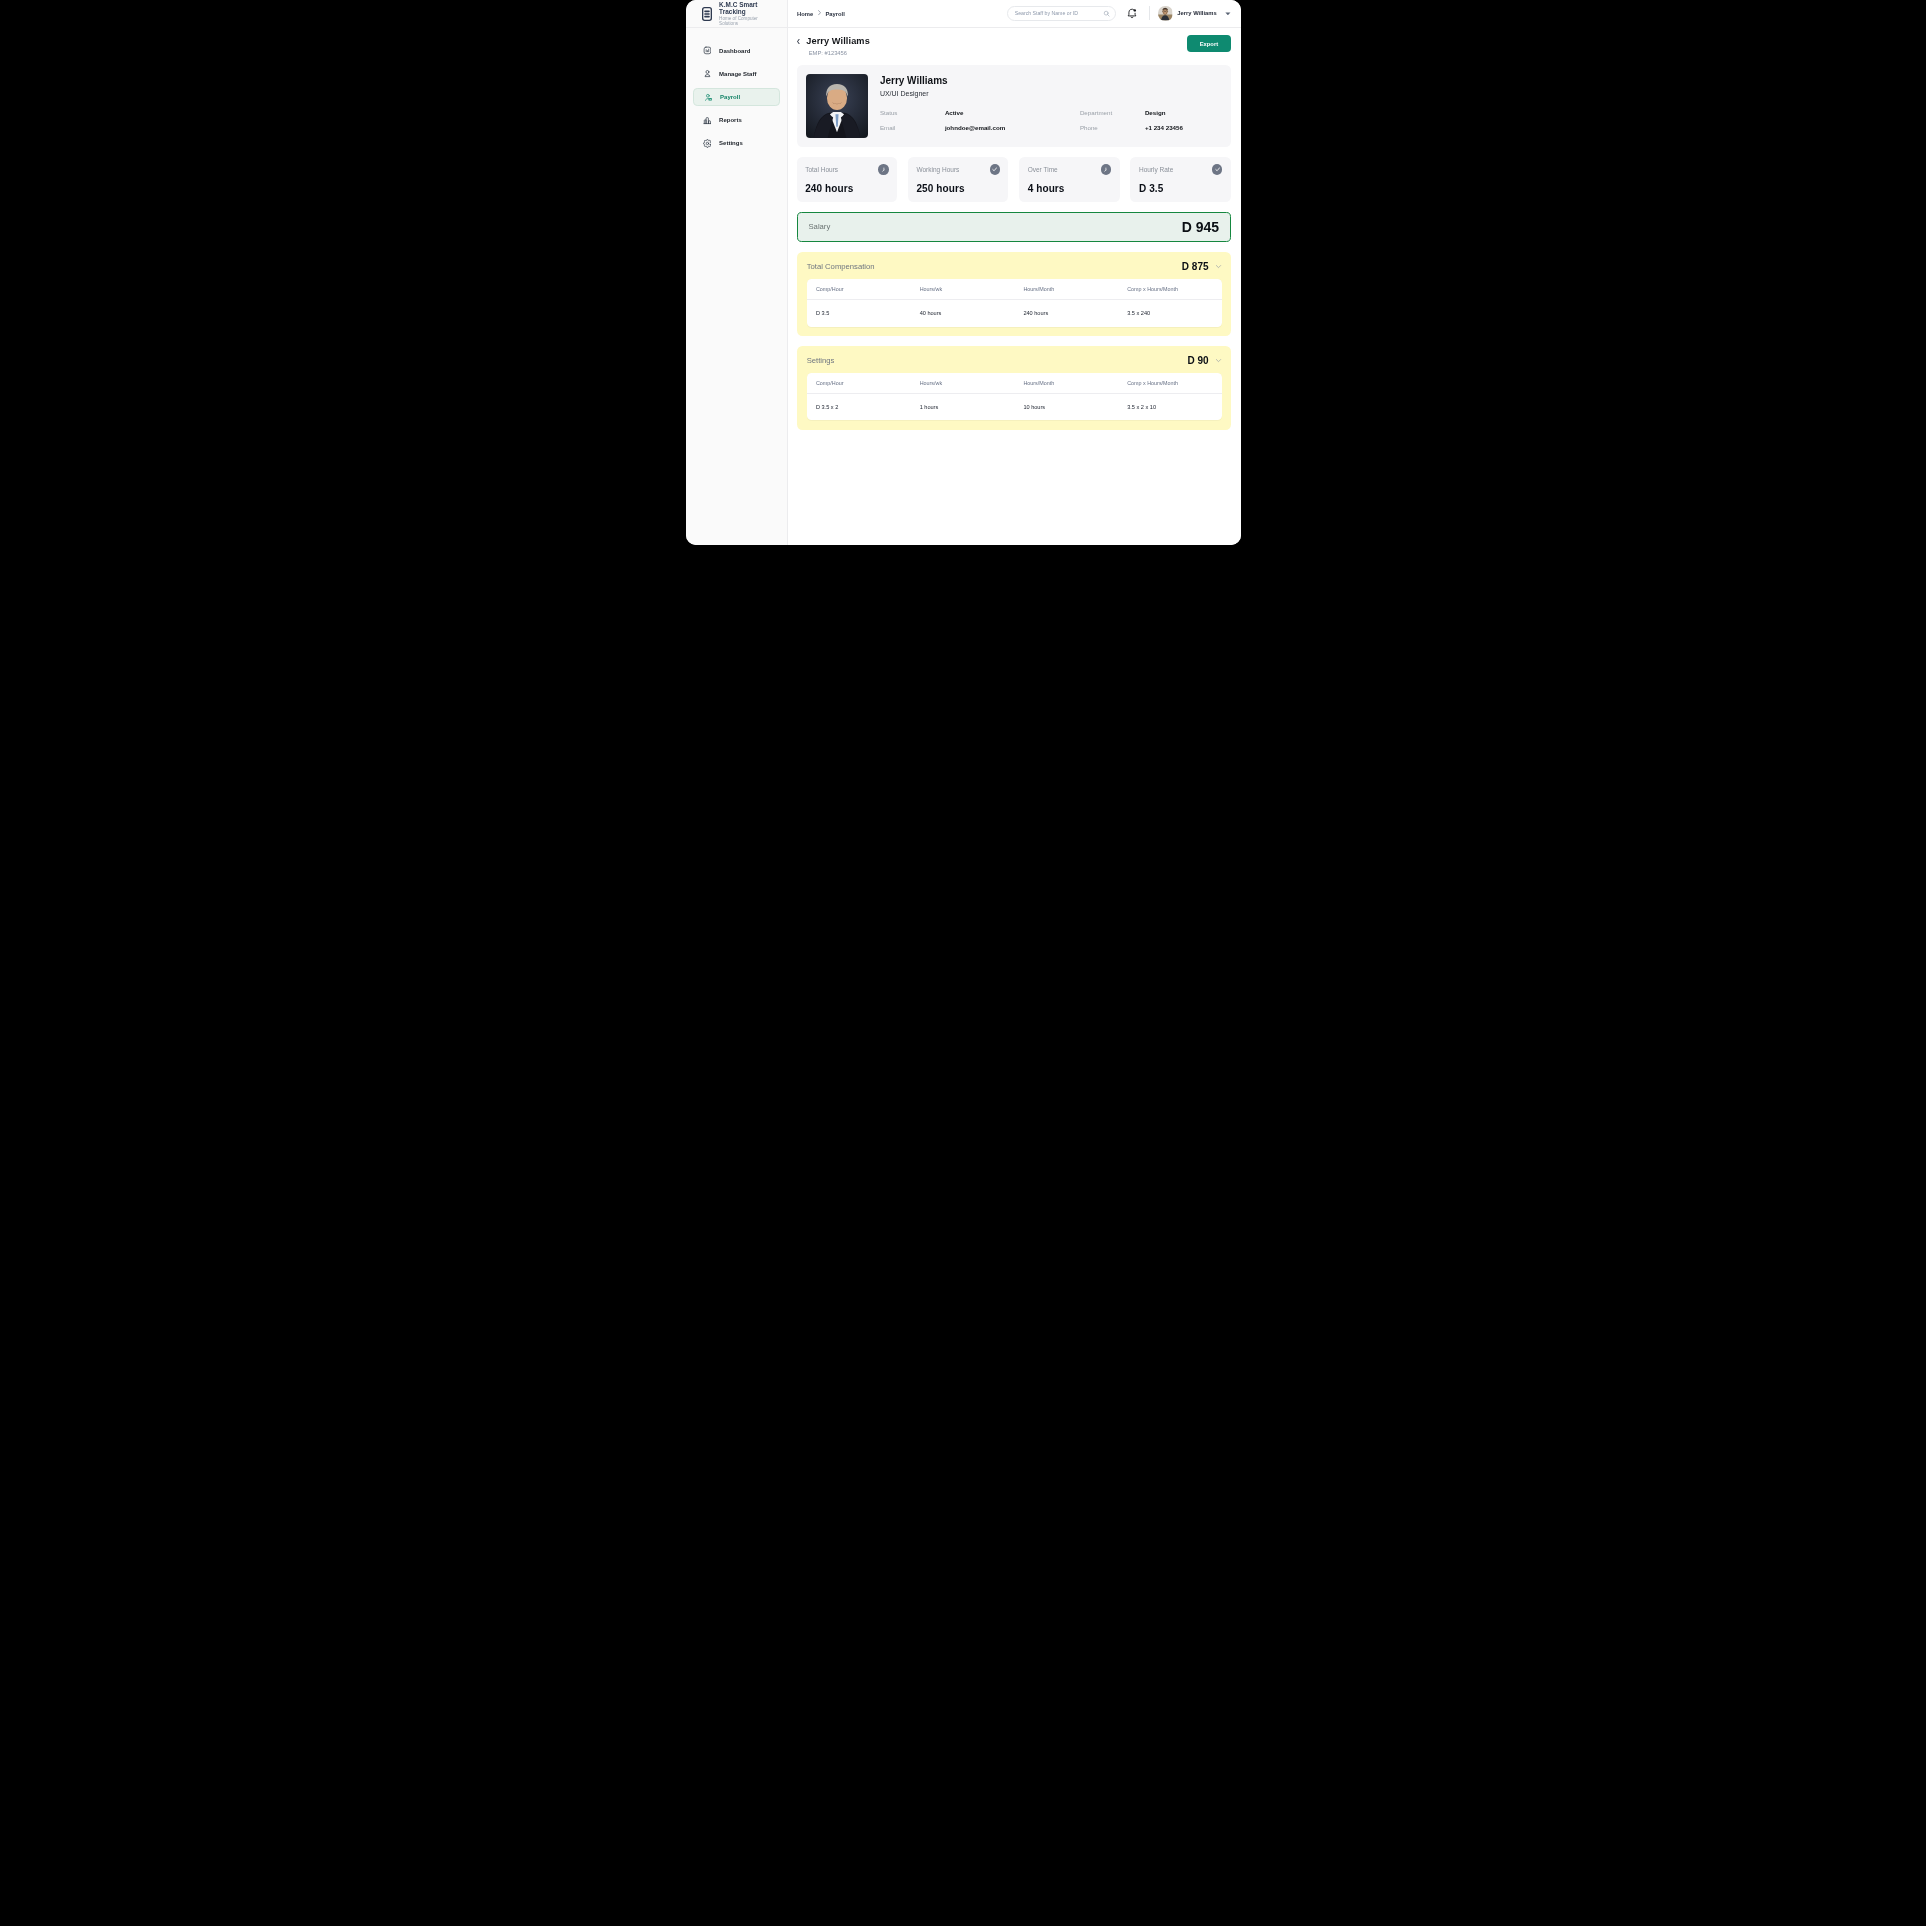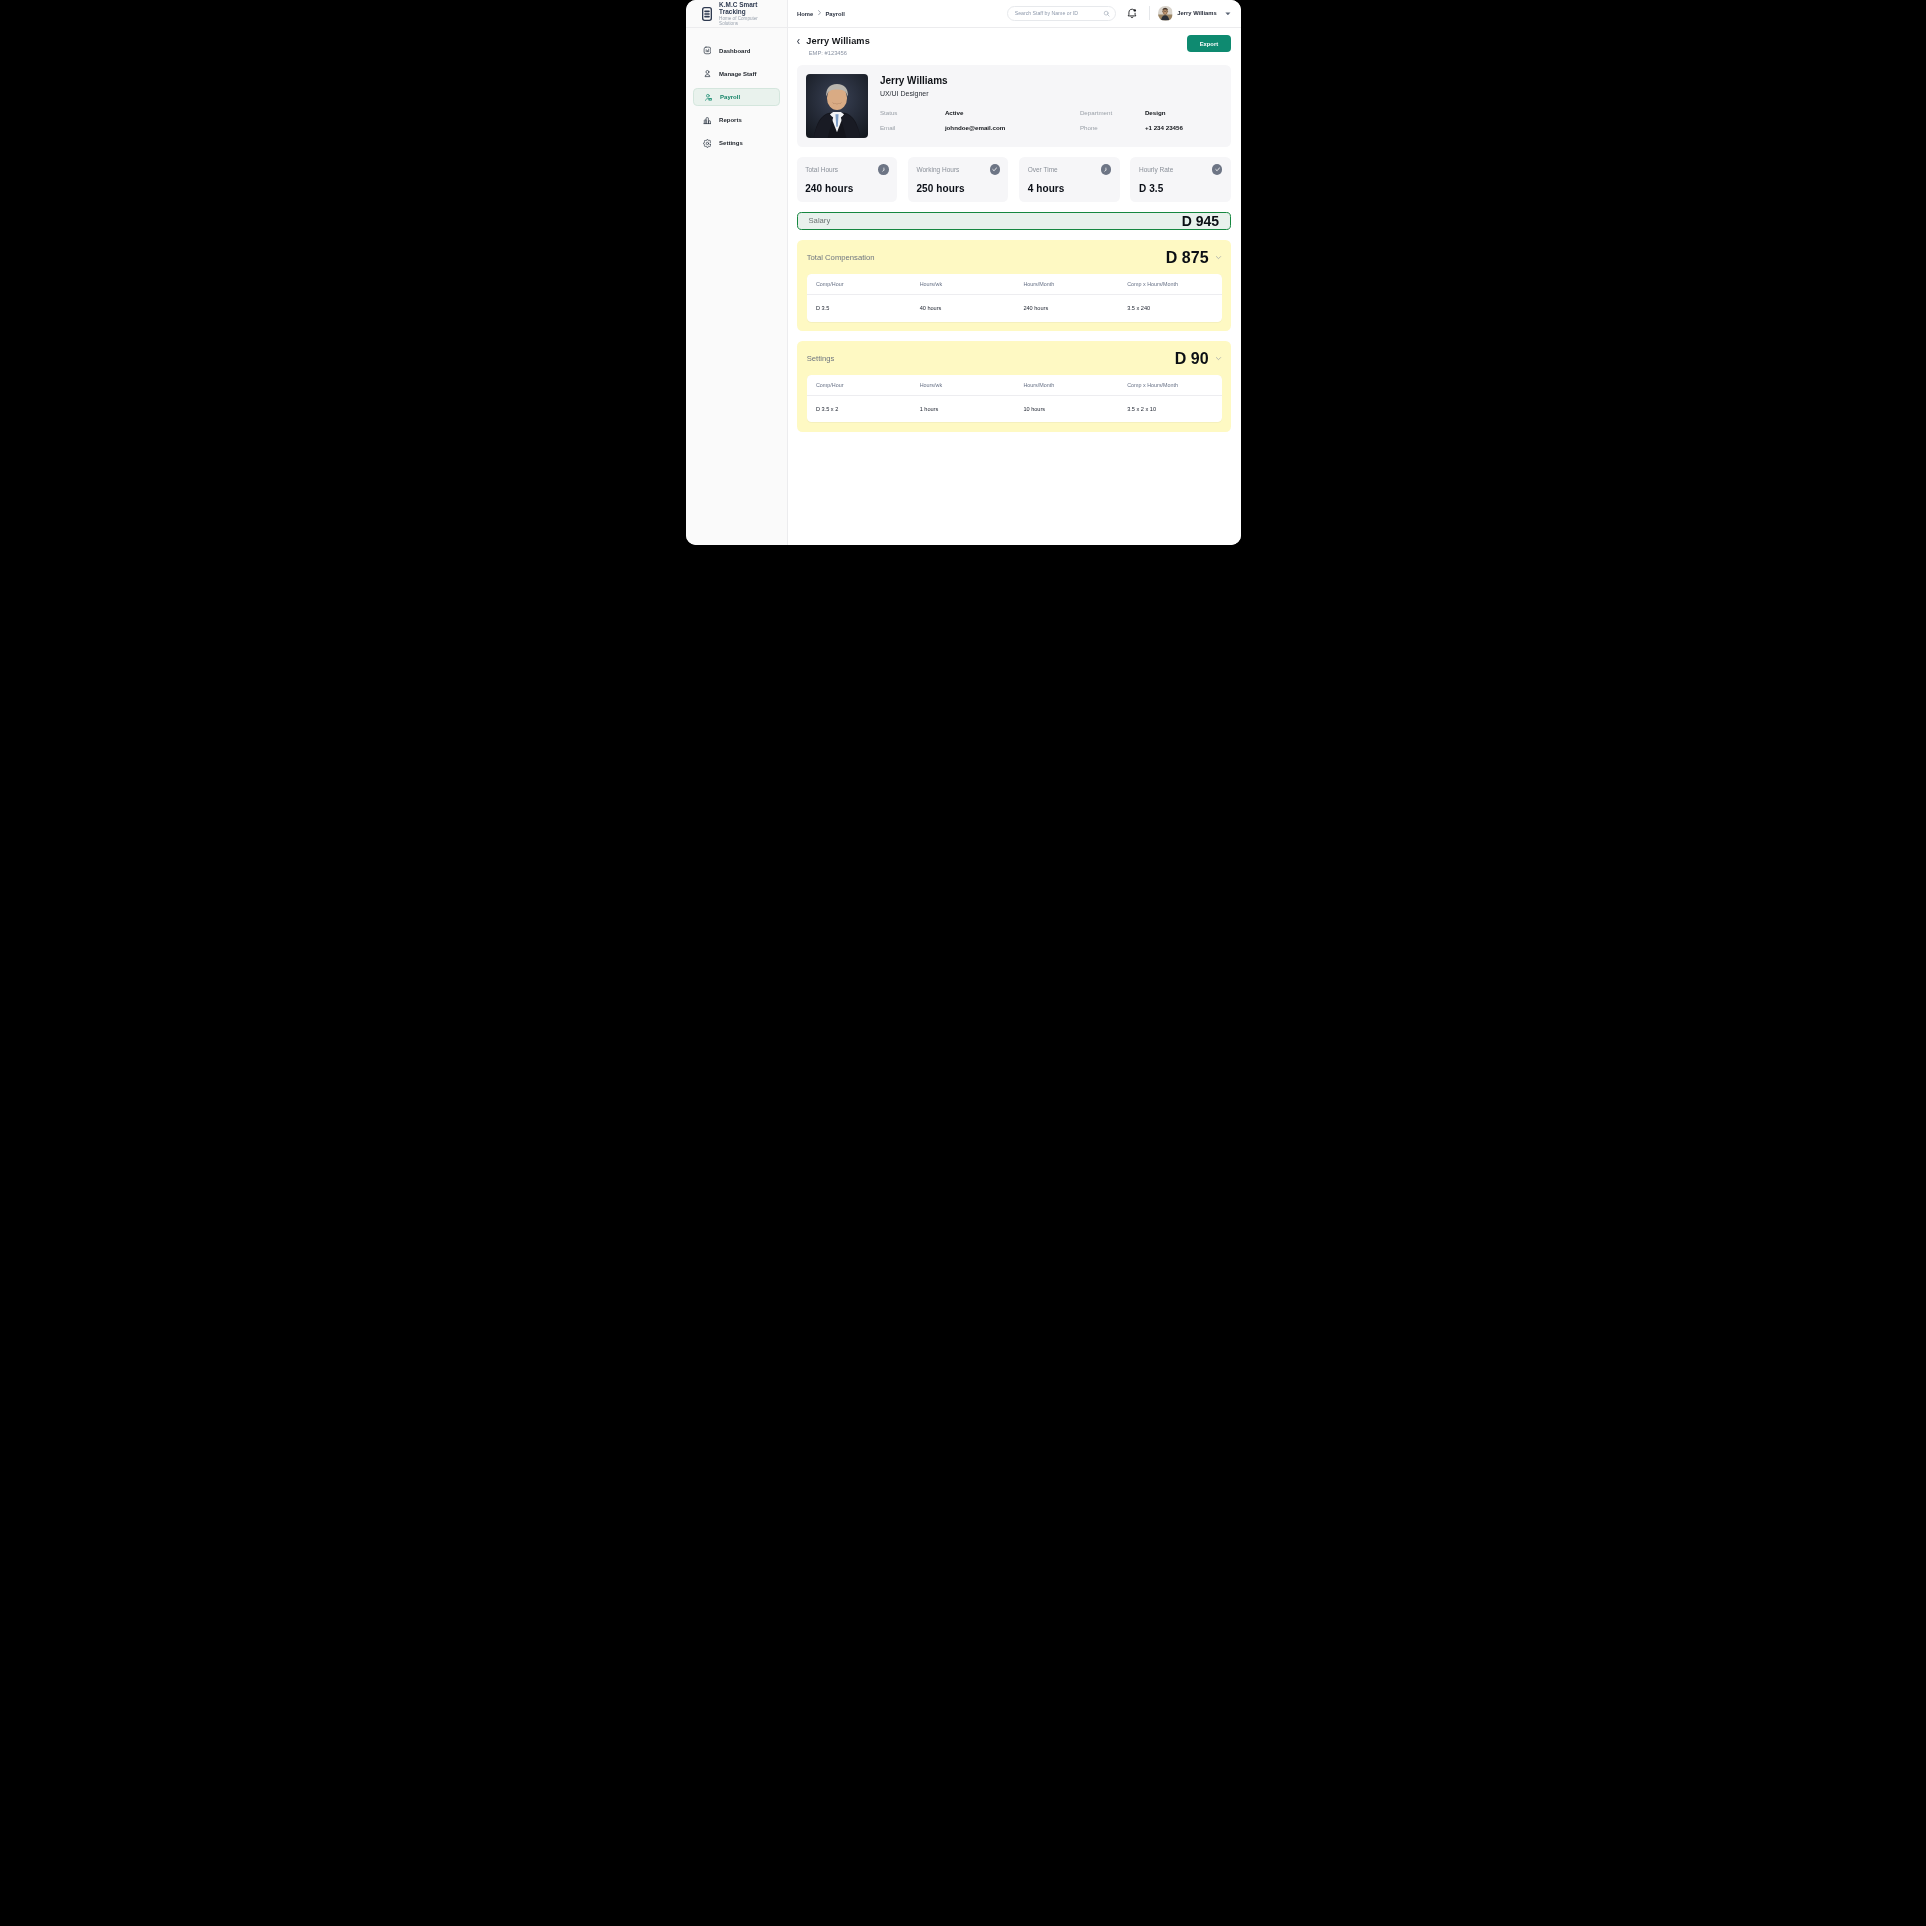--- a/index.html
+++ b/index.html
@@ -89,30 +89,30 @@
   }
   .stat-top { display:flex; align-items:center; justify-content:space-between; }
   .stat-label { font-size:6.5px; color:#8a9099; }
   .stat-icon {
     width:10.4px; height:10.4px; border-radius:50%; background:#6d7585;
     display:flex; align-items:center; justify-content:center; color:#fff;
   }
   .stat-value { font-size:10px; font-weight:800; color:#0b0f17; letter-spacing:0.1px; }
   
   .salary-bar {
-    margin-top:10px; height:18px; border:0.8px solid #15873f; background:#e8f1ec;
+    margin-top:10px; height:30px; border:0.8px solid #15873f; background:#e8f1ec;
     border-radius:4.6px; display:flex; align-items:center; padding:0 10.8px;
   }
   .salary-label { font-size:7.7px; color:#6b7473; }
   .salary-value { margin-left:auto; font-size:14px; font-weight:800; color:#0b0f14; }
   
   .section { margin-top:10px; background:#fef9c3; border-radius:5.4px; padding:9.2px 9.2px 9.2px 10px; }
   .section-head { display:flex; align-items:center; }
   .section-title { font-size:7.7px; color:#6f7680; }
-  .section-amount { margin-left:auto; font-size:16px; font-weight:800; color:#0b0f14; }
+  .section-amount { margin-left:auto; font-size:10px; font-weight:800; color:#0b0f14; }
   .section-chevron { margin-left:6.2px; color:#8a93a3; cursor:pointer; width:7px; height:7px; }
   .table-card { margin-top:7px; background:#fff; border-radius:4.6px; overflow:hidden; box-shadow:0 0.4px 0.8px rgba(16,24,40,.04); }
   table { width:100%; border-collapse:collapse; }
   th { text-align:left; font-size:5.4px; font-weight:400; color:#667085; padding:7.3px 3.9px 6.5px 9.2px; border-bottom:0.4px solid #ededf0; }
   td { font-size:5.6px; color:#1c222e; padding:10.4px 3.9px 10.4px 9.2px; }
   th,td { width:25%; }
 </style>
 </head>
 <body>
 

